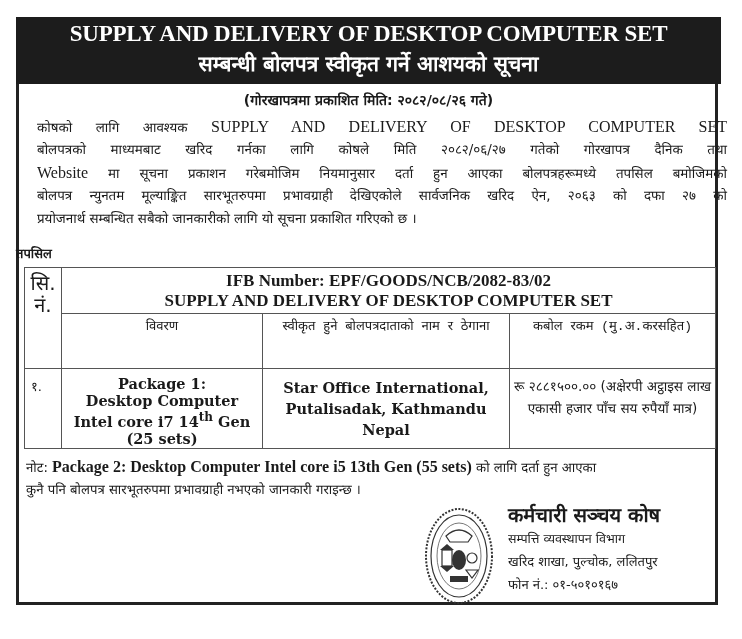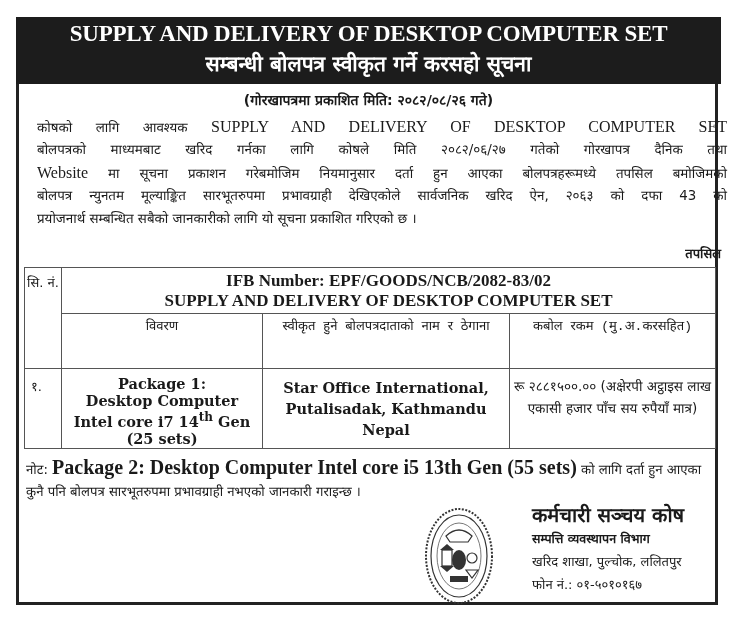--- a/index.html
+++ b/index.html
@@ -14,59 +14,59 @@
   .header .np { font-family: "DejaVu Sans", sans-serif; font-weight: bold; font-size: 21px;
                 line-height: 32px; }
   .pubdate { position: absolute; top: 90px; left: 16px; width: 705px; text-align: center;
              font-size: 14px; font-weight: bold; font-family: "DejaVu Sans", sans-serif; }
   .intro { position: absolute; left: 26px; top: 116px; width: 690px;
            font-family: "DejaVu Sans", sans-serif; font-size: 13.4px; line-height: 22.4px;
            text-align: justify; margin-left: 11px; }
   .intro .line { display: block; white-space: nowrap; text-align-last: justify; }
   .intro .line.last { text-align-last: left; }
   .intro .en { font-family: "Liberation Serif", serif; font-size: 16px; }
-  .tapsil { position: absolute; top: 244px; left: 16px; width: 705px; text-align: right;
+  .tapsil { position: absolute; top: 244px; left: 16px; width: 705px; text-align: left;
             font-family: "DejaVu Sans", sans-serif; font-weight: bold; font-size: 13px; }
   table.main { position: absolute; left: 24px; top: 267px; width: 692px; height: 182px;
                border-collapse: collapse; }
   table.main td { border: 1.5px solid #555; text-align: center; vertical-align: top; padding: 0; }
-  .sn-head { width: 36px; font-family: "DejaVu Sans", sans-serif; font-size: 13px; line-height: 22px; padding-top: 4px !important; }
+  .sn-head { width: 36px; font-family: "DejaVu Sans", sans-serif; font-size: 20px; line-height: 22px; padding-top: 4px !important; }
   .ifb { font-family: "Liberation Serif", serif; font-weight: bold; font-size: 17px; line-height: 20px; padding-top: 3px !important; height: 42px; }
   .colh { font-family: Liberation Mono, monospace; font-size: 13px; line-height: 22px; height: 52px; padding-top: 2px !important; }
   .sn { font-family: "DejaVu Sans", sans-serif; font-size: 13px; text-align: left !important; padding: 8px 0 0 6px !important; }
   .pkg { font-family: "DejaVu Serif", serif; font-weight: bold; font-size: 14.5px; line-height: 17px; padding-top: 6px !important; }
   .bidder { font-family: "DejaVu Serif", serif; font-weight: bold; font-size: 14.5px; line-height: 21px; padding-top: 8px !important; }
   .amount { font-family: "DejaVu Sans", sans-serif; font-size: 13.5px; line-height: 22px; padding-top: 6px !important; }
   sup { font-size: 12px; margin-top: 16px; }
   .note { position: absolute; left: 26px; top: 456px; width: 690px;
           font-family: "DejaVu Sans", sans-serif; font-size: 13.2px; line-height: 22px; }
-  .note .en { font-family: "Liberation Serif", serif; font-weight: bold; font-size: 20px; }
+  .note .en { font-family: "Liberation Serif", serif; font-weight: bold; font-size: 16px; }
   .seal { position: absolute; left: 424px; top: 506px; width: 72px; width: 70px; height: 100px; }
-  .org { position: absolute; left: 508px; top: 502px; width: 210px; font-family: "DejaVu Sans", sans-serif; margin-left: 24px; }
+  .org { position: absolute; left: 508px; top: 502px; width: 210px; font-family: "DejaVu Sans", sans-serif; }
   .org .name { font-weight: bold; font-size: 20px; line-height: 26px; }
-  .org .dept { font-weight: bold; font-size: 12.5px; line-height: 22px; }
+  .org .dept { font-weight: normal; font-size: 12.5px; line-height: 22px; }
   .org .addr { font-size: 13px; line-height: 23px; }
 </style>
 </head>
 <body>
 
 <div class="frame"></div>
 
 <div class="header">
   <div class="en">SUPPLY AND DELIVERY OF DESKTOP COMPUTER SET</div>
-  <div class="np">सम्बन्धी बोलपत्र स्वीकृत गर्ने करसहो सूचना</div>
+  <div class="np">सम्बन्धी बोलपत्र स्वीकृत गर्ने आशयको सूचना</div>
 </div>
 
 <div class="pubdate">(गोरखापत्रमा प्रकाशित मिति: २०८२/०८/२६ गते)</div>
 
 <div class="intro">
   <span class="line"><span>कोषको लागि आवश्यक</span> <span class="en">SUPPLY AND DELIVERY OF DESKTOP COMPUTER SET</span></span>
   <span class="line">बोलपत्रको माध्यमबाट खरिद गर्नका लागि कोषले मिति २०८२/०६/२७ गतेको गोरखापत्र दैनिक तथा</span>
   <span class="line"><span class="en">Website</span> <span>मा सूचना प्रकाशन गरेबमोजिम नियमानुसार दर्ता हुन आएका बोलपत्रहरूमध्ये तपसिल बमोजिमको</span></span>
-  <span class="line">बोलपत्र न्युनतम मूल्याङ्कित सारभूतरुपमा प्रभावग्राही देखिएकोले सार्वजनिक खरिद ऐन, २०६३ को दफा 43 को</span>
+  <span class="line">बोलपत्र न्युनतम मूल्याङ्कित सारभूतरुपमा प्रभावग्राही देखिएकोले सार्वजनिक खरिद ऐन, २०६३ को दफा २७ को</span>
   <span class="line last">प्रयोजनार्थ सम्बन्धित सबैको जानकारीको लागि यो सूचना प्रकाशित गरिएको छ ।</span>
 </div>
 
 <div class="tapsil">तपसिल</div>
 
 <table class="main">
   <tbody>
       <tr>
     <td class="sn-head" rowspan="2"><span>सि. नं.</span></td>
     <td class="ifb" colspan="3">

